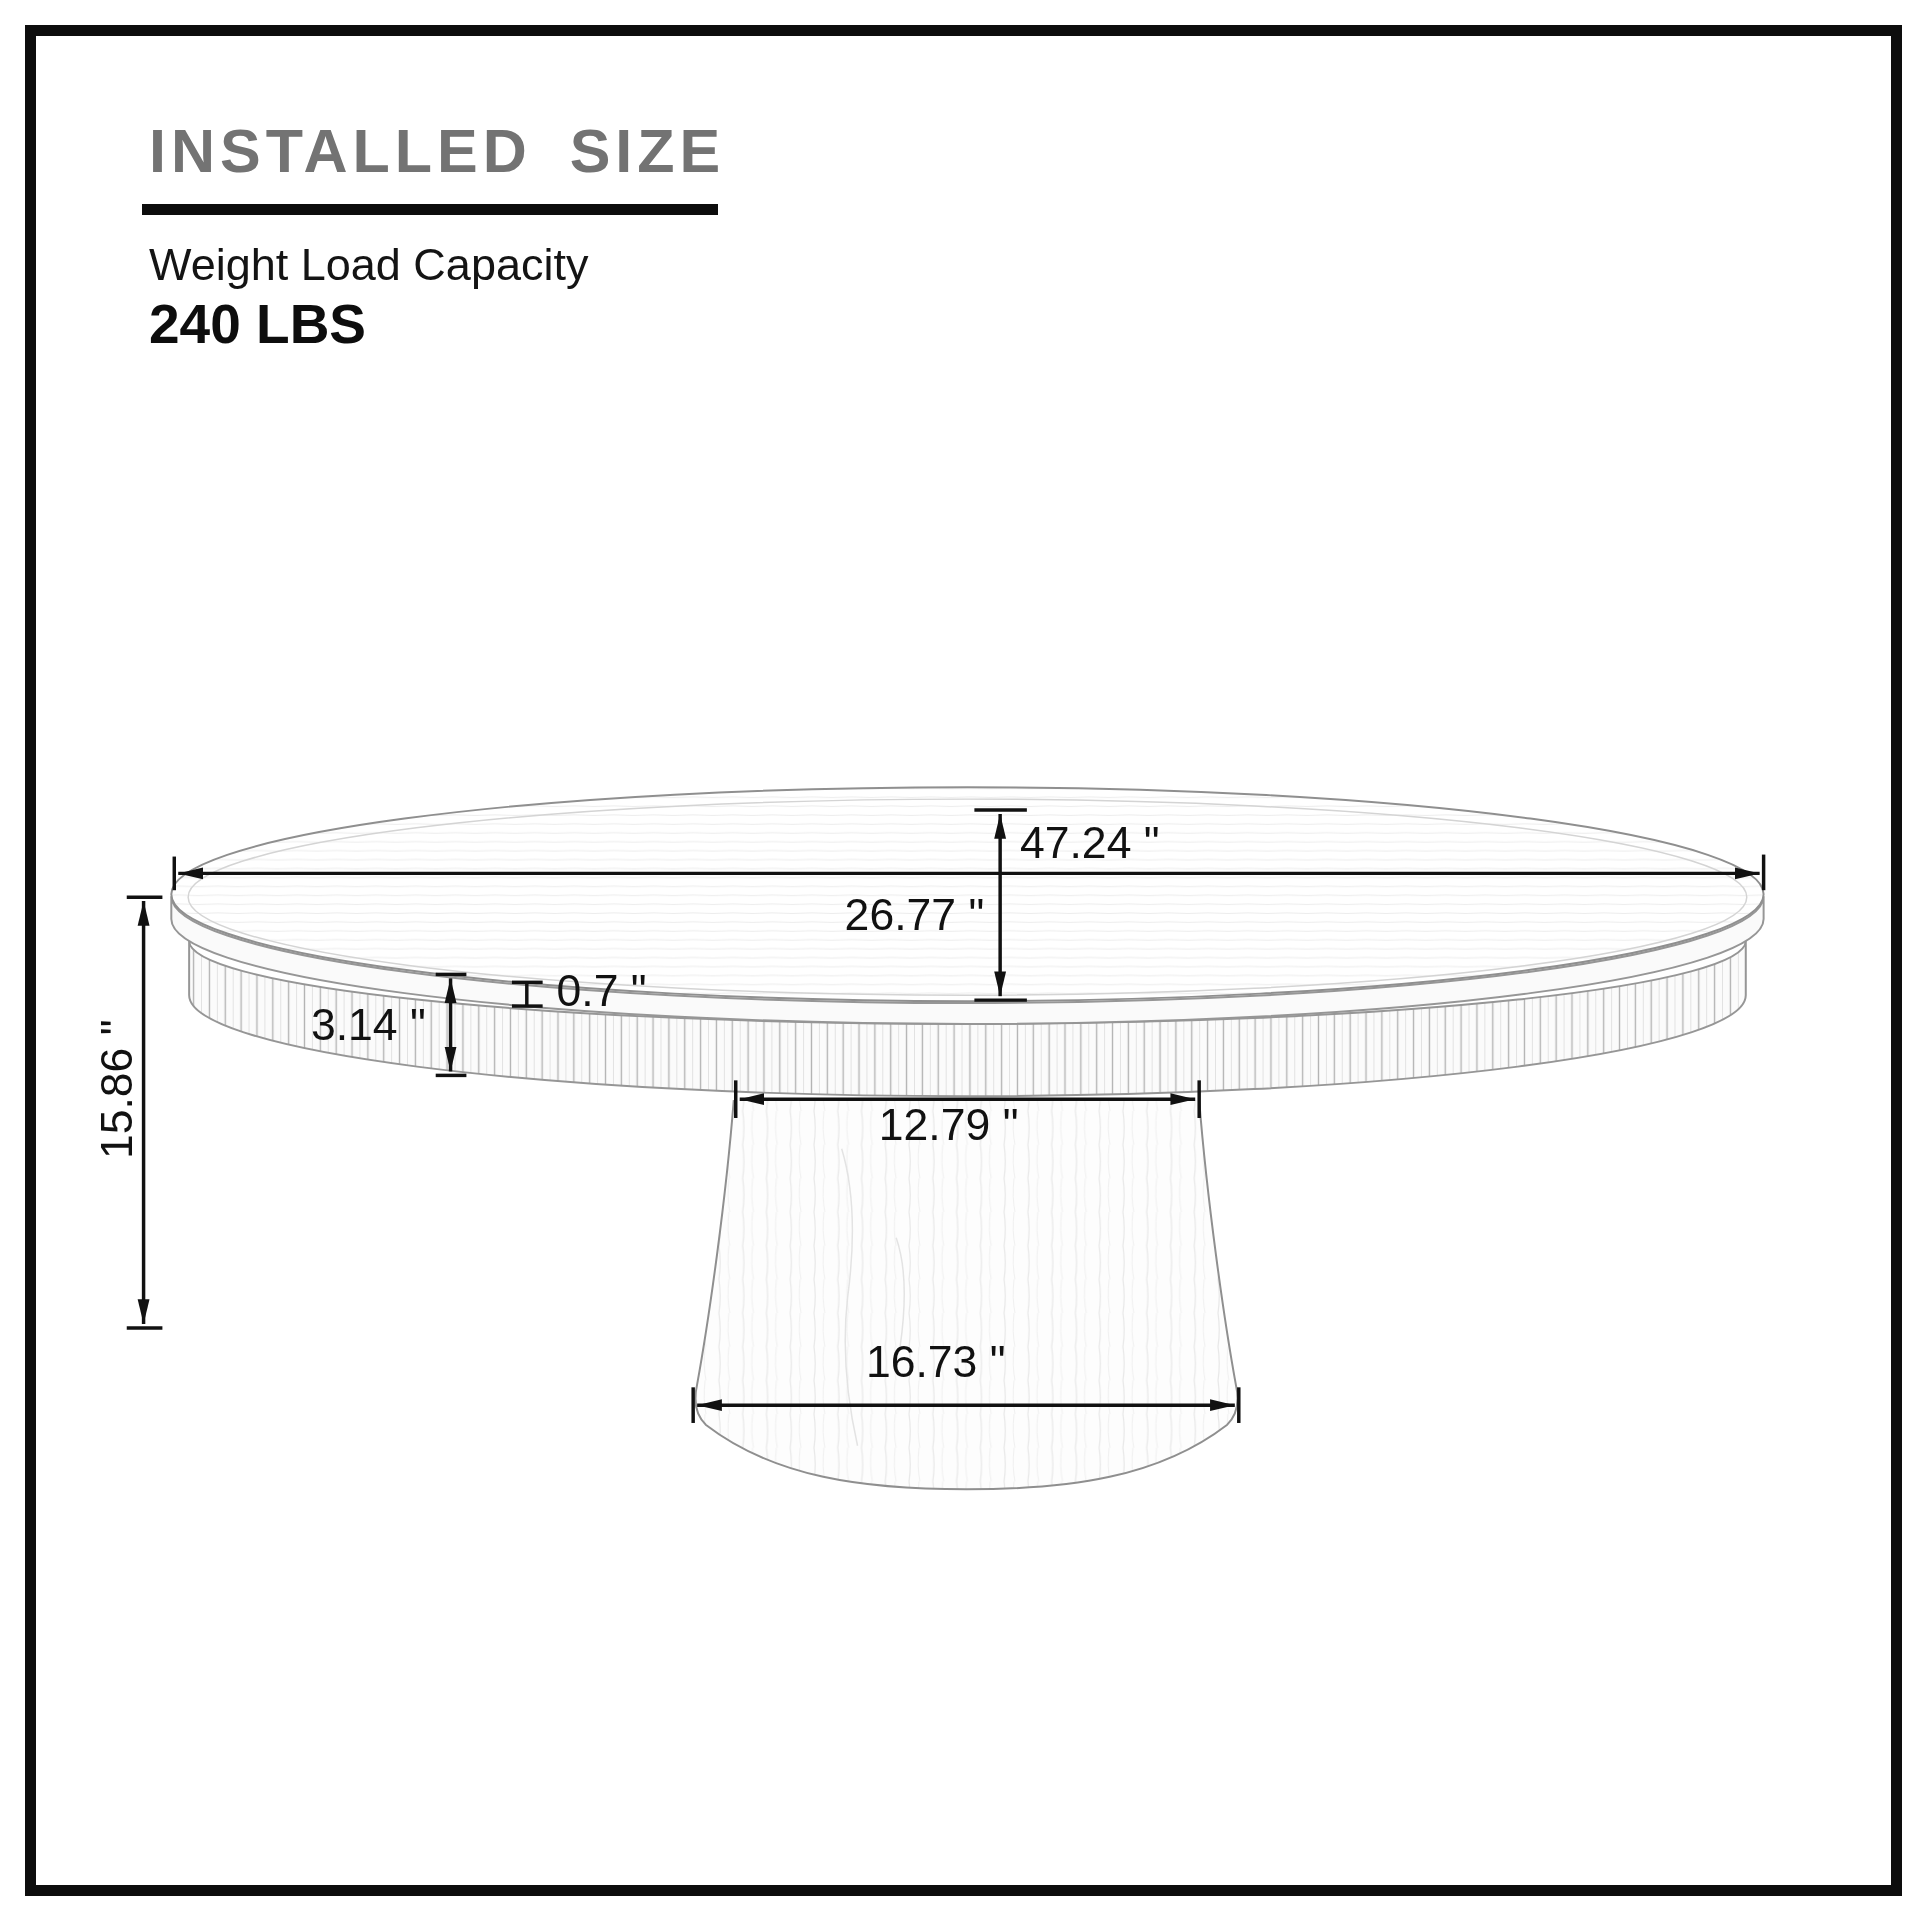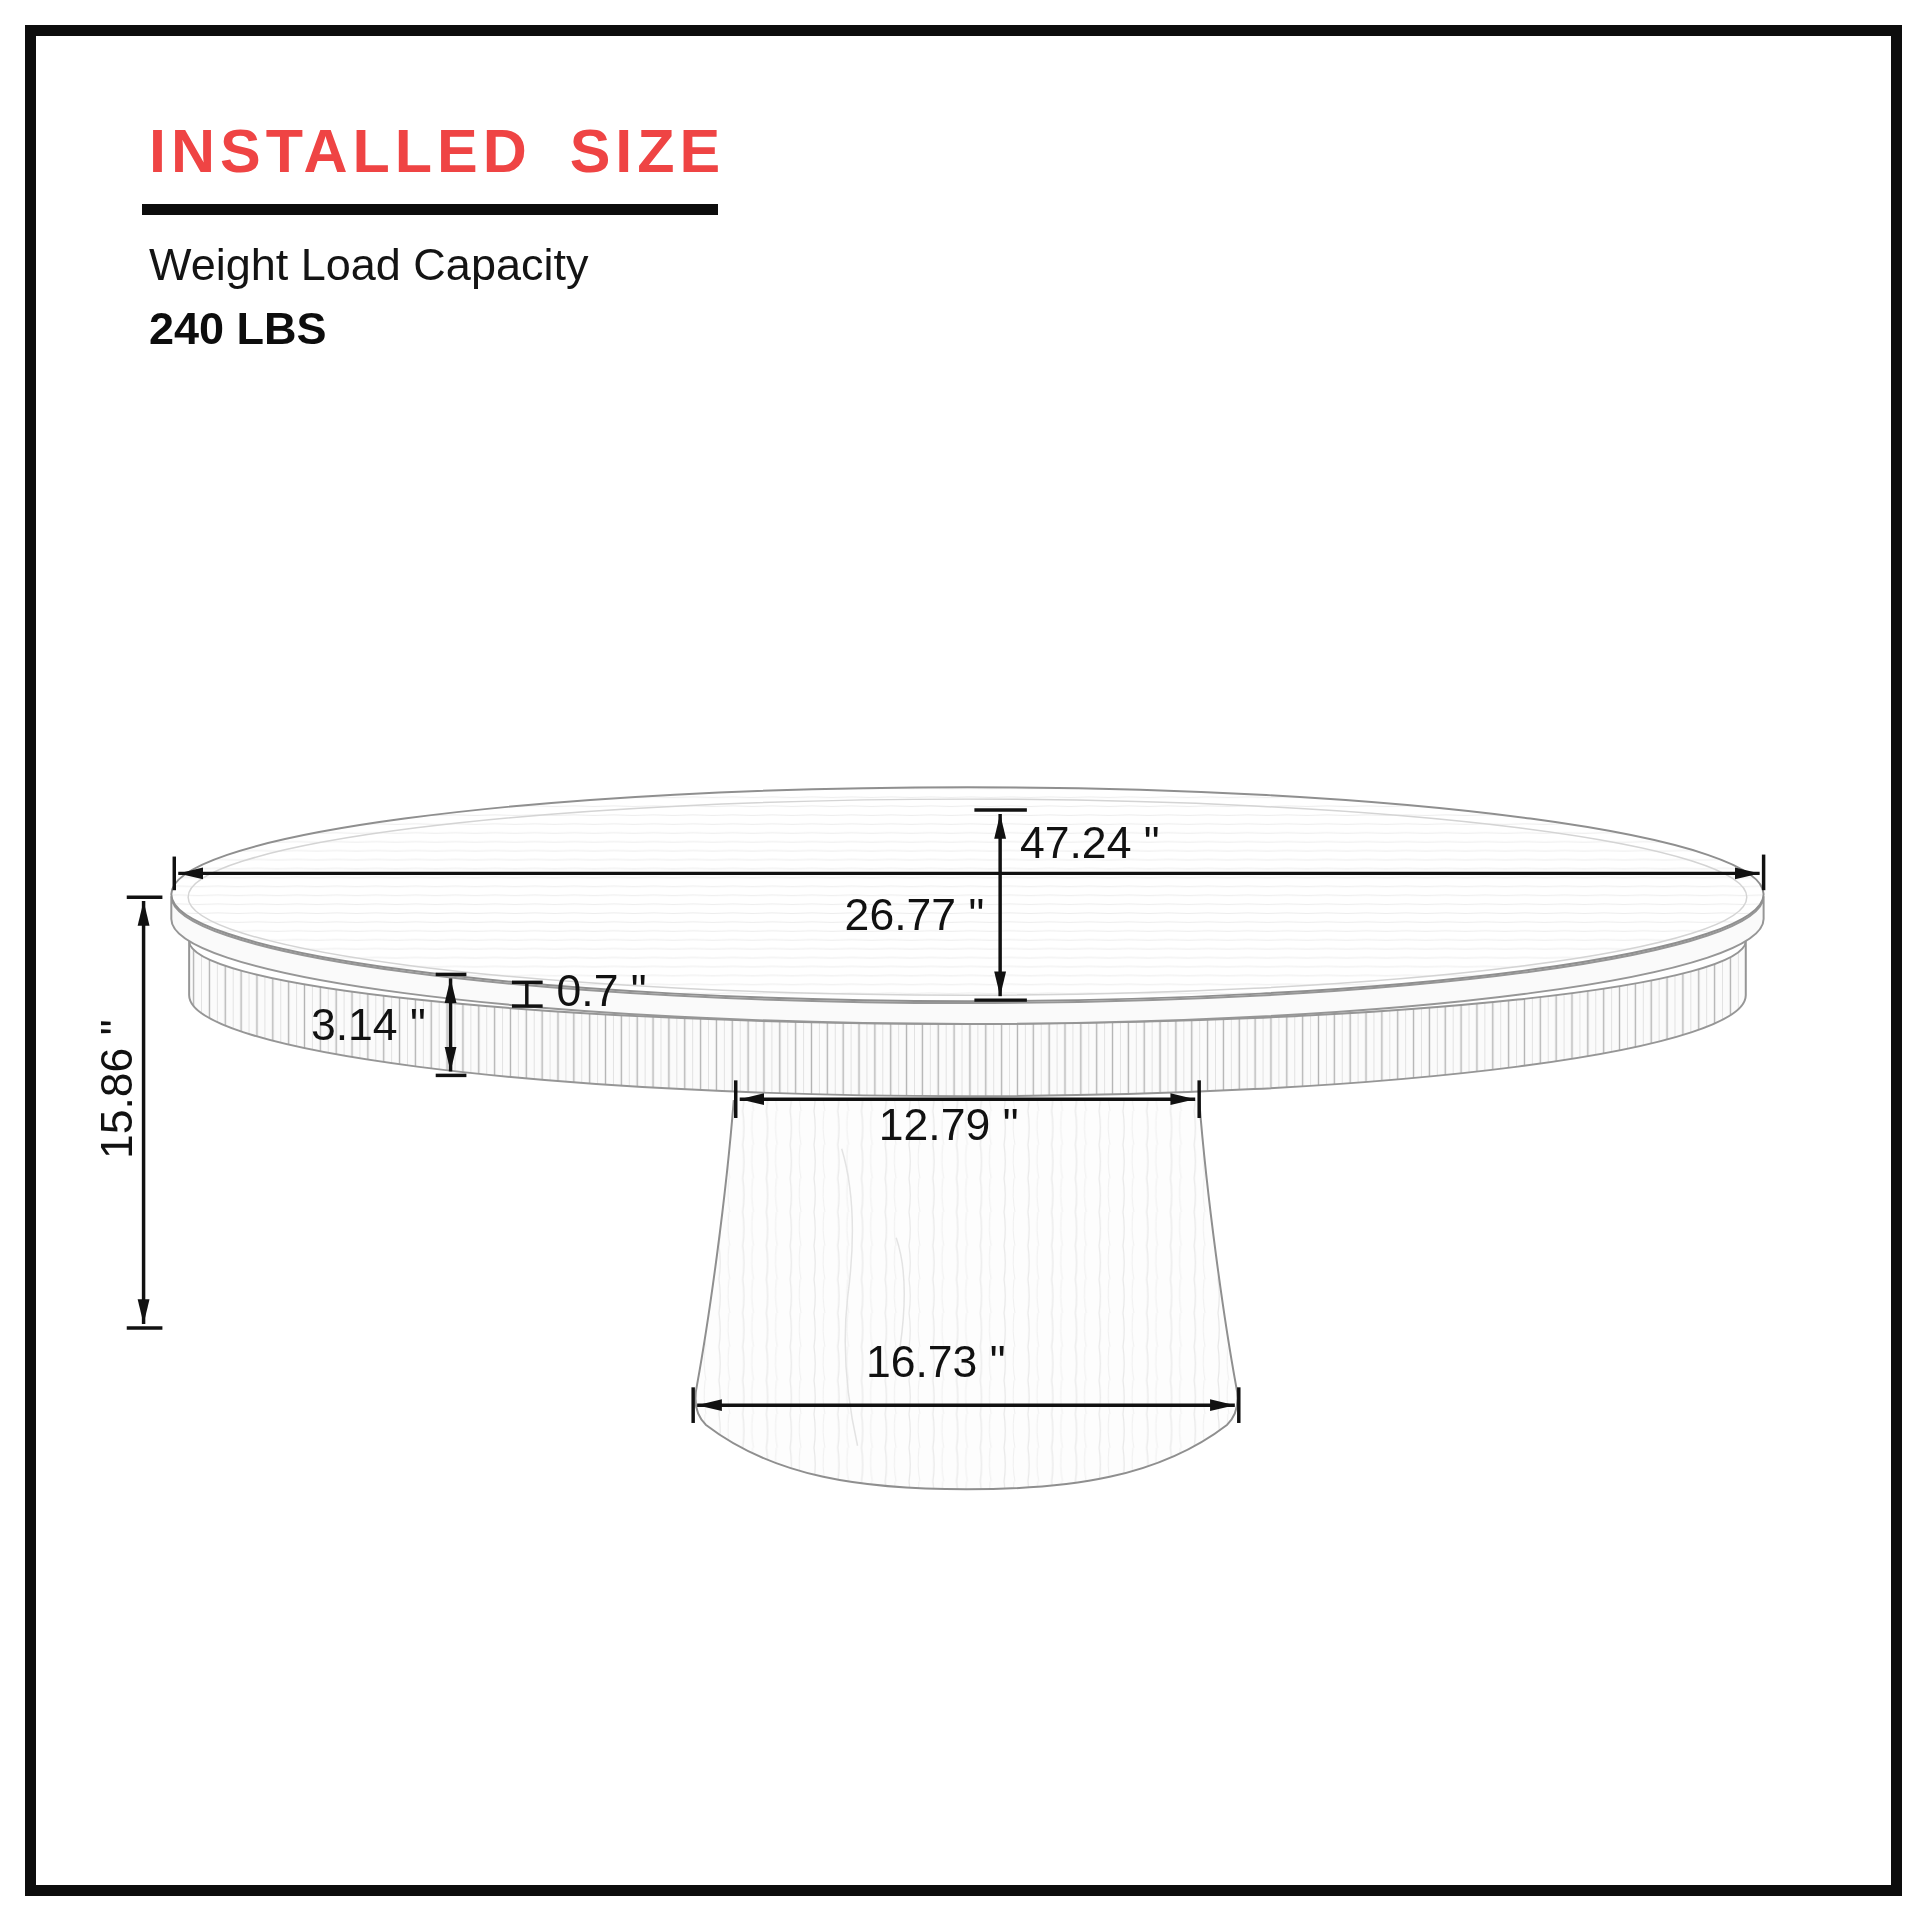--- a/index.html
+++ b/index.html
@@ -7,31 +7,31 @@
     width:1927px;height:1927px;position:relative;overflow:hidden;
     font-family:"Liberation Sans",sans-serif;color:#0d0d0d;
   }
   .frame{
     position:absolute;left:25px;top:25px;right:25px;bottom:31px;
     border:11px solid #0d0d0d;pointer-events:none;
   }
   .header{position:absolute;left:149px;top:121px;}
   .title{
     font-size:61px;font-weight:700;letter-spacing:5px;word-spacing:16px;
-    color:#ef4444;line-height:1;white-space:nowrap;
+    color:#737373;line-height:1;white-space:nowrap;
   }
   .title-underline{
     margin-top:22px;margin-left:-7px;width:576px;height:11px;background:#0d0d0d;
   }
   .subtitle{
     margin-top:24px;font-size:45px;font-weight:400;color:#141414;line-height:1.15;
     white-space:nowrap;
   }
   .capacity{
-    margin-top:13px;font-size:45px;font-weight:700;color:#0d0d0d;line-height:1.1;
+    margin-top:3px;font-size:55px;font-weight:700;color:#0d0d0d;line-height:1.1;
     white-space:nowrap;
   }
   svg.diagram{position:absolute;left:0;top:0;}
   .dim line{stroke:#111111;stroke-width:3.5;}
   .dim text{
     fill:#111111;font-size:45px;font-family:"Liberation Sans",sans-serif;
   }
   .outline{stroke:#8f8f8f;stroke-width:2;fill:none;}
 </style>
 </head>

